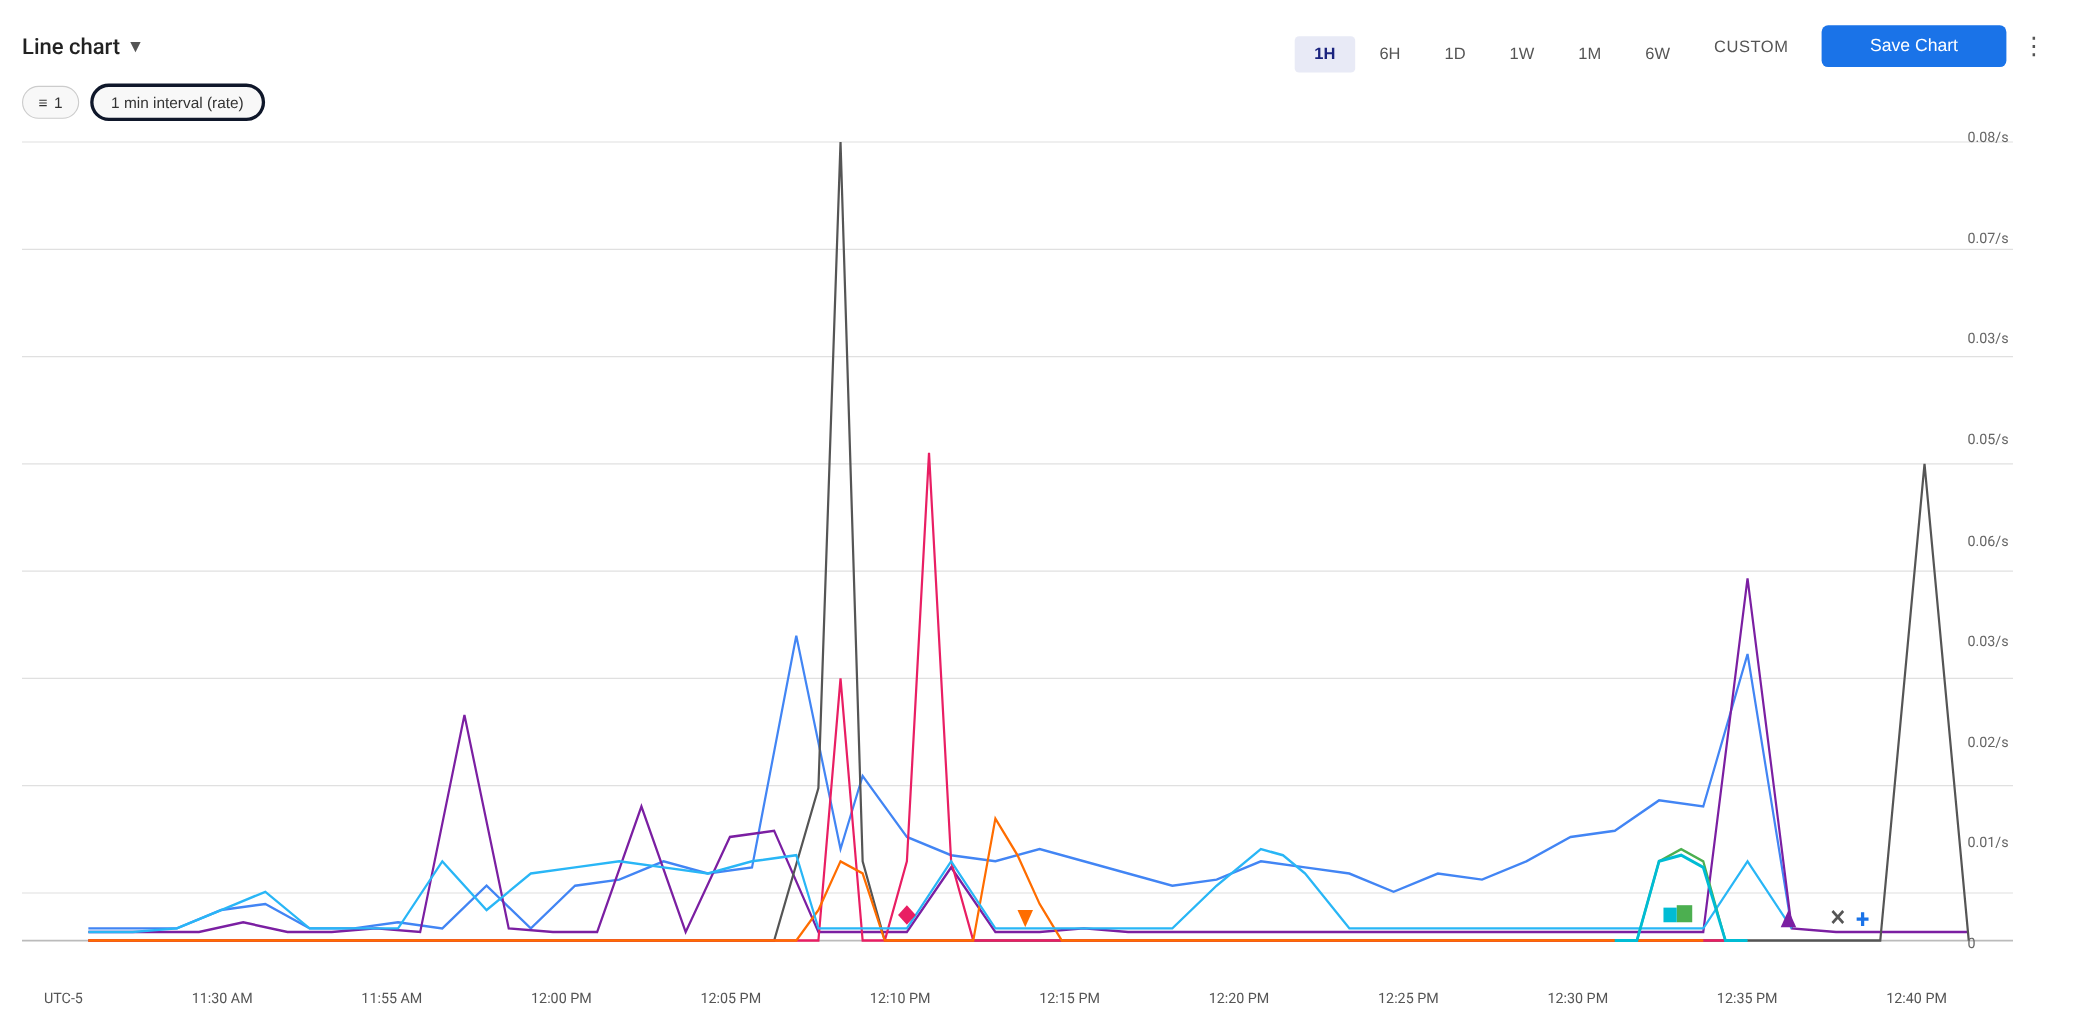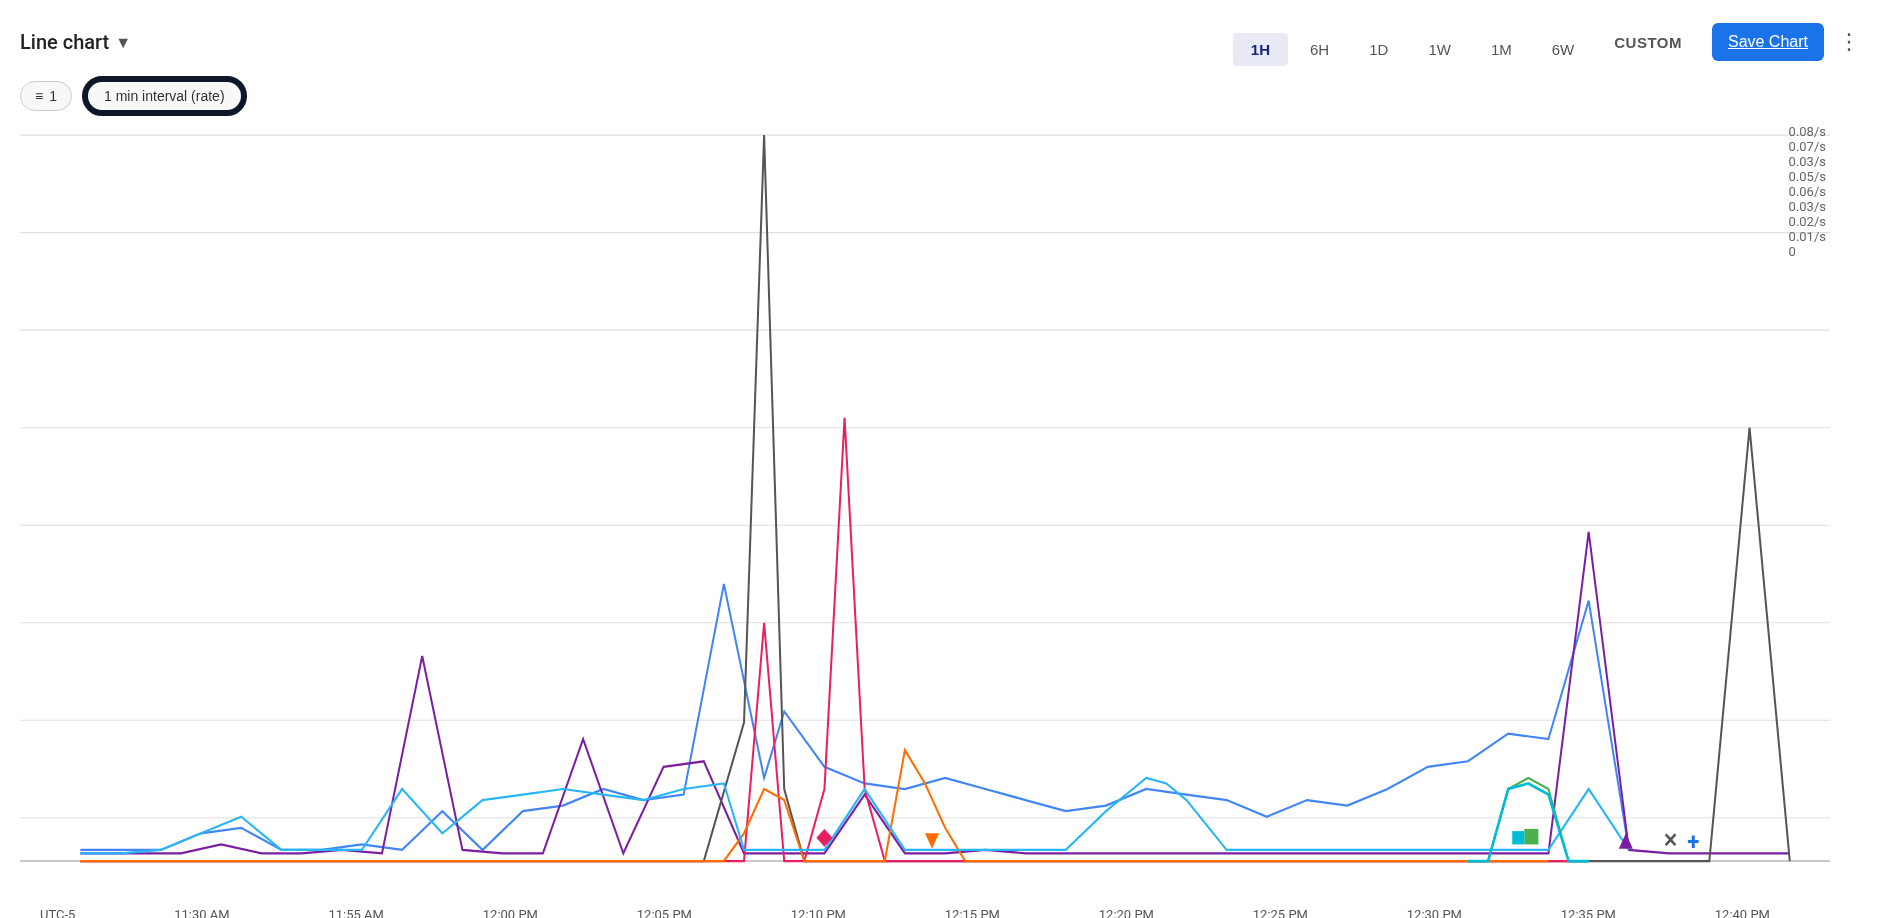--- a/index.html
+++ b/index.html
@@ -54,34 +54,33 @@
       font-weight: 600;
     }
     .custom-btn {
       padding: 8px 18px;
       border: none;
       background: transparent;
       border-radius: 4px;
       font-size: 15px;
       color: #555;
       cursor: pointer;
-      font-weight: 700;
+      font-weight: 400;
       letter-spacing: 0.5px;
     }
     .save-btn {
-      padding: 10px 16px;
+      padding: 10px 44px;
       background: #1a73e8;
       color: #fff;
       border: none;
       border-radius: 6px;
       font-size: 16px;
       font-weight: 500;
       cursor: pointer;
       margin-left: 8px;
-      text-decoration: underline;
     }
     .more-btn {
       padding: 6px 10px;
       background: transparent;
       border: none;
       cursor: pointer;
       font-size: 22px;
       color: #555;
     }
     .sub-bar {
@@ -97,21 +96,21 @@
       padding: 6px 14px;
       border: 1px solid #ccc;
       border-radius: 20px;
       background: #f8f8f8;
       cursor: pointer;
       font-size: 14px;
       color: #333;
     }
     .interval-btn {
       padding: 6px 16px;
-      border: 6px solid #0f172a;
+      border: 3px solid #0f172a;
       border-radius: 20px;
       background: #f8f8f8;
       cursor: pointer;
       font-size: 14px;
       color: #333;
     }
     .chart-area {
       position: relative;
       width: 100%;
       height: calc(918px - 120px);
@@ -126,21 +125,21 @@
       width: 100%;
       height: 100%;
     }
     .y-axis-labels {
       position: absolute;
       right: 0;
       top: 0;
       height: calc(100% - 50px);
       display: flex;
       flex-direction: column;
-      justify-content: flex-start;
+      justify-content: space-between;
       padding-right: 4px;
       font-size: 13px;
       color: #666;
     }
     .x-axis-labels {
       position: absolute;
       bottom: 0;
       left: 20px;
       right: 60px;
       display: flex;

